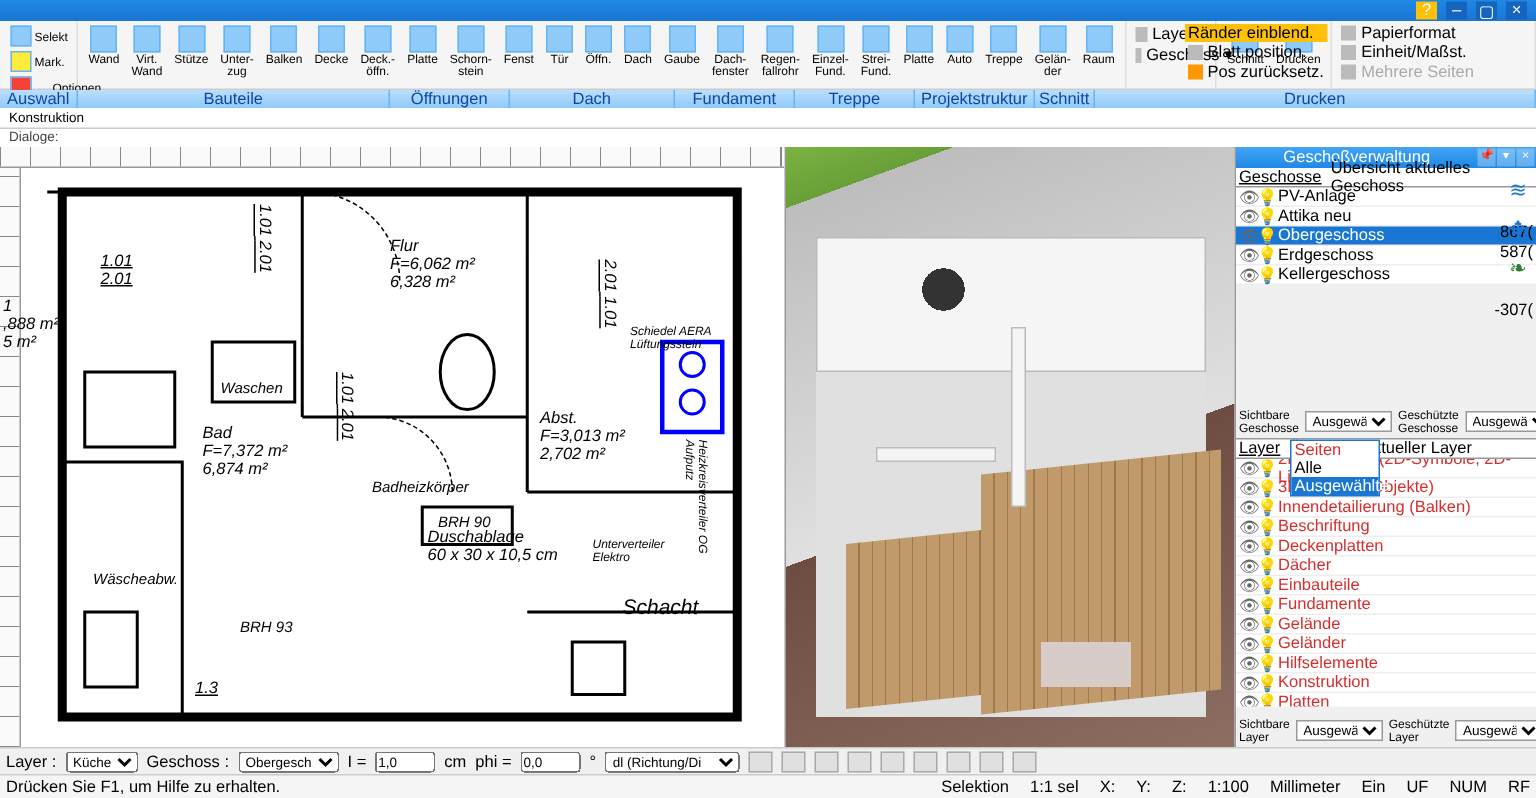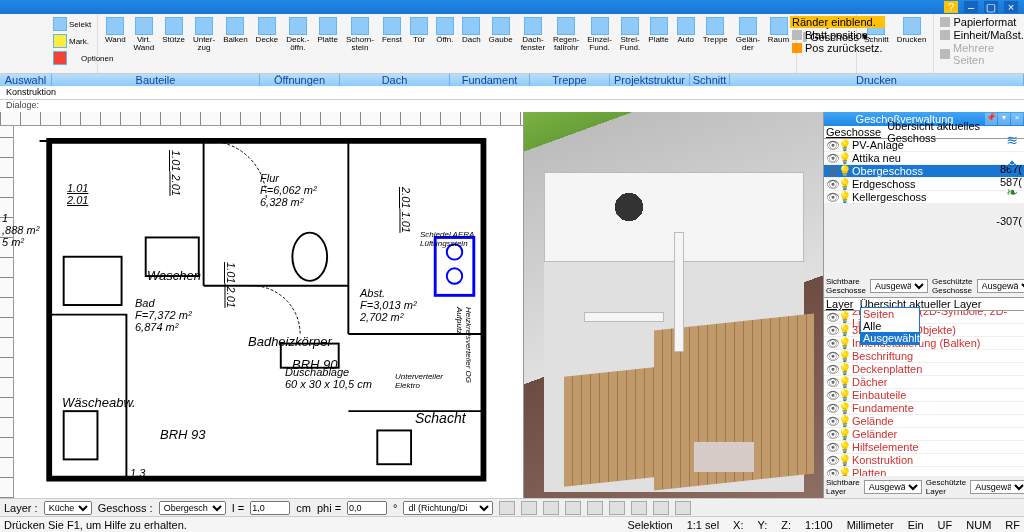--- a/index.html
+++ b/index.html
@@ -9,21 +9,21 @@
 .titlebar { height: 14px; background: linear-gradient(#1e88e5,#1976d2); display: flex; gap: 20px; color: #fff; padding: 0 6px; align-items: center; }
 .titlebar .menu { display: flex; gap: 2px; }
 .titlebar .menu span { background: #2196f3; padding: 0 8px; font-size: 9px; cursor: default; }
 .titlebar .menu span.active { background: #fff; color: #1976d2; }
 .titlebar .menu span.green { background: #8bc34a; }
 .titlebar .win { margin-left: auto; display: flex; gap: 6px; font-size: 10px; }
 .titlebar .win .sq { width: 14px; height: 12px; background: #1565c0; display: flex; align-items: center; justify-content: center; }
 .titlebar .win .help { background: #ffc107; }
 
 
-.ribbon { height: 60px; background: #f5f5f5; border-bottom: 1px solid #ccc; display: flex; font-size: 9px; padding-left: 46px; }
+.ribbon { height: 46px; background: #f5f5f5; border-bottom: 1px solid #ccc; display: flex; font-size: 9px; }
 .rgroup { display: flex; flex-direction: column; border-right: 1px solid #ddd; padding: 2px 4px; }
 .rgroup .tools { display: flex; gap: 2px; flex: 1; align-items: flex-start; }
 .rbtn { display: flex; flex-direction: column; align-items: center; padding: 1px 3px; cursor: pointer; }
 .rbtn .ico { width: 18px; height: 18px; background: #90caf9; border: 1px solid #64b5f6; margin-bottom: 1px; }
 .rbtn .ico.small { width: 14px; height: 14px; }
 .rbtn span { font-size: 8px; line-height: 1; text-align: center; white-space: pre; }
 .rside { display: flex; flex-direction: column; gap: 1px; font-size: 8px; }
 .rside div { display: flex; align-items: center; gap: 3px; padding: 0 2px; }
 .rside .ic { width: 10px; height: 10px; background: #bbb; }
 .yellow-btn { background: #ffc107; padding: 0 4px; }
@@ -38,21 +38,21 @@
 
 
 .main { flex: 1; display: flex; min-height: 0; }
 .plan { flex: 1; background: #fff; border-right: 1px solid #999; position: relative; overflow: hidden; font-style: italic; }
 .view3d { width: 300px; background: linear-gradient(160deg,#7cb342 0%,#689f38 8%,#bdbdbd 8%,#e0e0e0 55%,#6d4c41 55%,#8d6e63 100%); border-right: 1px solid #999; position: relative; }
 .panels { width: 200px; background: #f0f0f0; display: flex; flex-direction: column; position: relative; }
 
 
 .plan svg { width: 100%; height: 100%; }
 .plan .room-label { position: absolute; font-size: 14px; font-family: Arial; }
-.plan .small-label { position: absolute; font-size: 13px; }
+.plan .small-label { position: absolute; font-size: 10px; }
 .plan .dim { position: absolute; font-size: 11px; text-decoration: underline; }
 
 
 .ruler-h { position: absolute; top: 0; left: 0; right: 0; height: 14px; background: #fafafa; border-bottom: 1px solid #999; background-image: repeating-linear-gradient(90deg,#888 0,#888 1px,transparent 1px,transparent 20px); }
 .ruler-v { position: absolute; top: 14px; left: 0; bottom: 0; width: 14px; background: #fafafa; border-right: 1px solid #999; background-image: repeating-linear-gradient(0deg,#888 0,#888 1px,transparent 1px,transparent 20px); }
 
 
 .house { position: absolute; inset: 0; }
 .house .wall { position: absolute; background: #f5f5f5; border: 1px solid #bbb; }
 .house .floor { position: absolute; background: #bcaaa4; }

